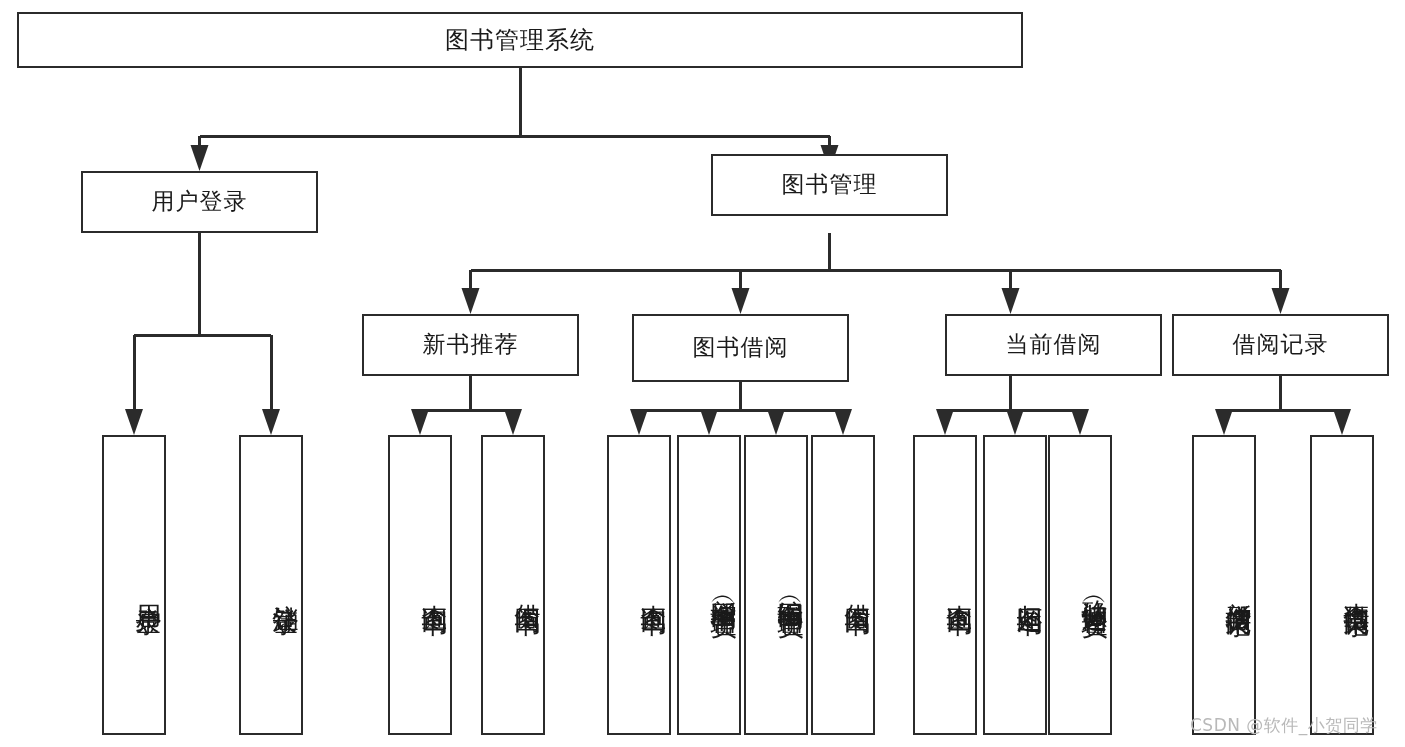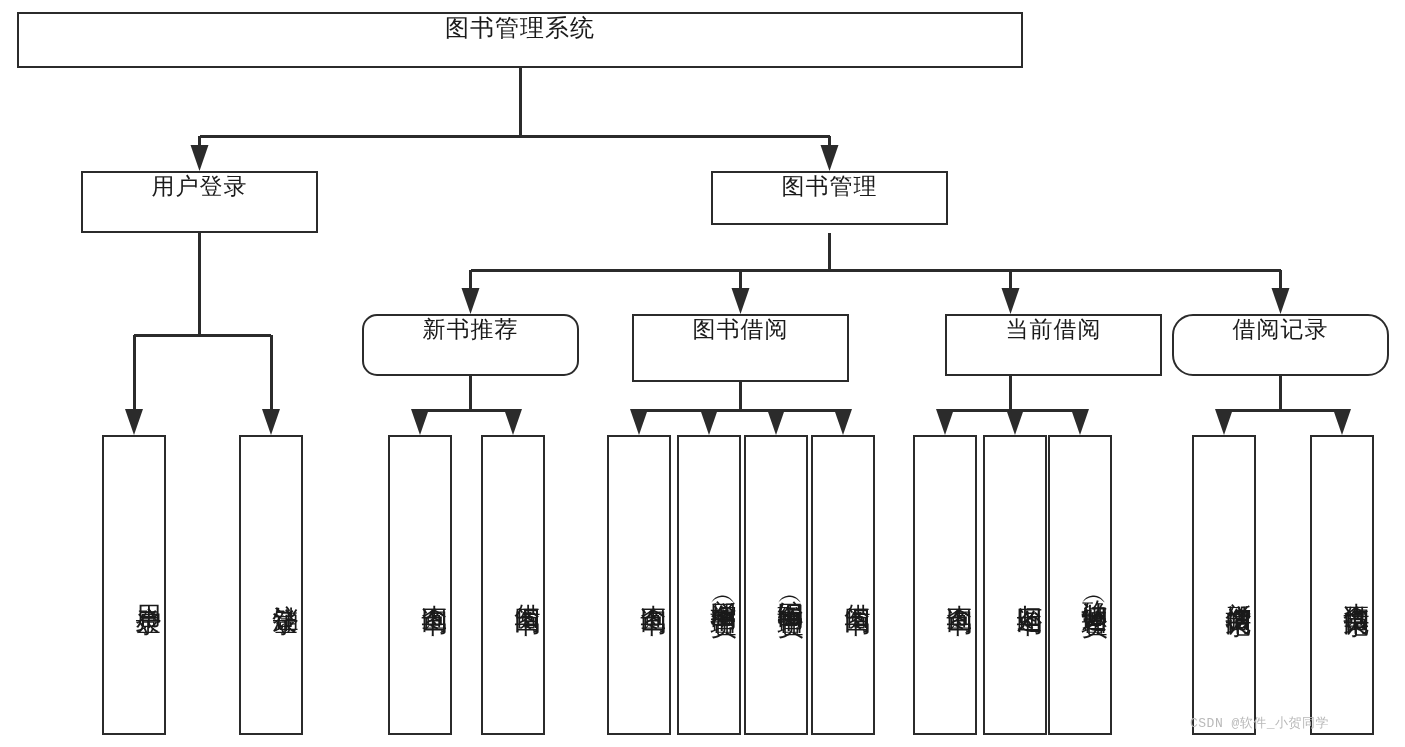--- a/index.html
+++ b/index.html
@@ -24,21 +24,21 @@
     width: 1405px;
     height: 747px;
     pointer-events: none;
   }
   .node {
     position: absolute;
     box-sizing: border-box;
     border: 2px solid #2b2b2b;
     background: #ffffff;
     display: flex;
-    align-items: flex-start;
+    align-items: center;
     justify-content: center;
     color: #1a1a1a;
     line-height: 1.18;
   }
   .node.horiz {
     font-size: 23px;
     letter-spacing: 1px;
   }
   .node.vert {
     writing-mode: vertical-rl;
@@ -48,24 +48,23 @@
     padding-top: 6px;
     align-items: flex-start;
     justify-content: center;
   }
   .node.root {
     font-size: 24px;
   }
   .watermark {
     position: absolute;
     color: #b9b9b9;
-    font-size: 13px;
+    font-size: 17px;
     white-space: nowrap;
     letter-spacing: 0.5px;
-    font-family: Liberation Mono, monospace;
   }
 </style>
 </head>
 <body>
 
 <div id="canvas">
   <svg id="wires" viewBox="0 0 1405 747" width="1405" height="747">
       <line x1="520" y1="68" x2="520" y2="136" stroke="#2b2b2b" stroke-width="3" shape-rendering="crispEdges"></line>
       <line x1="199.5" y1="136" x2="829.5" y2="136" stroke="#2b2b2b" stroke-width="3" shape-rendering="crispEdges"></line>
       <line x1="199.5" y1="136" x2="199.5" y2="147" stroke="#2b2b2b" stroke-width="3" shape-rendering="crispEdges"></line>
@@ -119,33 +118,33 @@
       <line x1="1342" y1="410" x2="1342" y2="411" stroke="#2b2b2b" stroke-width="3" shape-rendering="crispEdges"></line>
       <polygon points="1333,409 1351,409 1342,435" fill="#2b2b2b"></polygon>
     </svg>
   <div id="nodes">
       <div class="node horiz root" style="left: 17px; top: 12px; width: 1006px; height: 56px; border-color: rgb(43, 43, 43); background: rgb(255, 255, 255); color: rgb(26, 26, 26);">
         <span>图书管理系统</span>
       </div>
       <div class="node horiz" style="left: 81px; top: 171px; width: 237px; height: 62px; border-color: rgb(43, 43, 43); background: rgb(255, 255, 255); color: rgb(26, 26, 26);">
         <span>用户登录</span>
       </div>
-      <div class="node horiz" style="left: 711px; top: 171px; width: 237px; height: 54px; border-color: rgb(43, 43, 43); background: rgb(255, 255, 255); color: rgb(26, 26, 26);">
+      <div class="node horiz" style="left: 711px; top: 154px; width: 237px; height: 62px; border-color: rgb(43, 43, 43); background: rgb(255, 255, 255); color: rgb(26, 26, 26);">
         <span>图书管理</span>
       </div>
-      <div class="node horiz" style="left: 362px; top: 314px; width: 217px; height: 62px; border-color: rgb(43, 43, 43); background: rgb(255, 255, 255); color: rgb(26, 26, 26); border-radius: 15px;">
+      <div class="node horiz" style="left: 362px; top: 314px; width: 217px; height: 62px; border-color: rgb(43, 43, 43); background: rgb(255, 255, 255); color: rgb(26, 26, 26);">
         <span>新书推荐</span>
       </div>
       <div class="node horiz" style="left: 632px; top: 314px; width: 217px; height: 68px; border-color: rgb(43, 43, 43); background: rgb(255, 255, 255); color: rgb(26, 26, 26);">
         <span>图书借阅</span>
       </div>
       <div class="node horiz" style="left: 902px; top: 314px; width: 217px; height: 62px; border-color: rgb(43, 43, 43); background: rgb(255, 255, 255); color: rgb(26, 26, 26); margin-left: 43px;">
         <span>当前借阅</span>
       </div>
-      <div class="node horiz" style="left: 1172px; top: 314px; width: 217px; height: 62px; border-color: rgb(43, 43, 43); background: rgb(255, 255, 255); color: rgb(26, 26, 26); border-radius: 21px;">
+      <div class="node horiz" style="left: 1172px; top: 314px; width: 217px; height: 62px; border-color: rgb(43, 43, 43); background: rgb(255, 255, 255); color: rgb(26, 26, 26);">
         <span>借阅记录</span>
       </div>
       <div class="node vert" style="left: 102px; top: 435px; width: 64px; height: 300px; border-color: rgb(43, 43, 43); background: rgb(255, 255, 255); color: rgb(26, 26, 26);">
         <span>用户登录</span>
       </div>
       <div class="node vert" style="left: 239px; top: 435px; width: 64px; height: 300px; border-color: rgb(43, 43, 43); background: rgb(255, 255, 255); color: rgb(26, 26, 26);">
         <span>注销登录</span>
       </div>
       <div class="node vert" style="left: 388px; top: 435px; width: 64px; height: 300px; border-color: rgb(43, 43, 43); background: rgb(255, 255, 255); color: rgb(26, 26, 26);">
         <span>查询图书</span>

